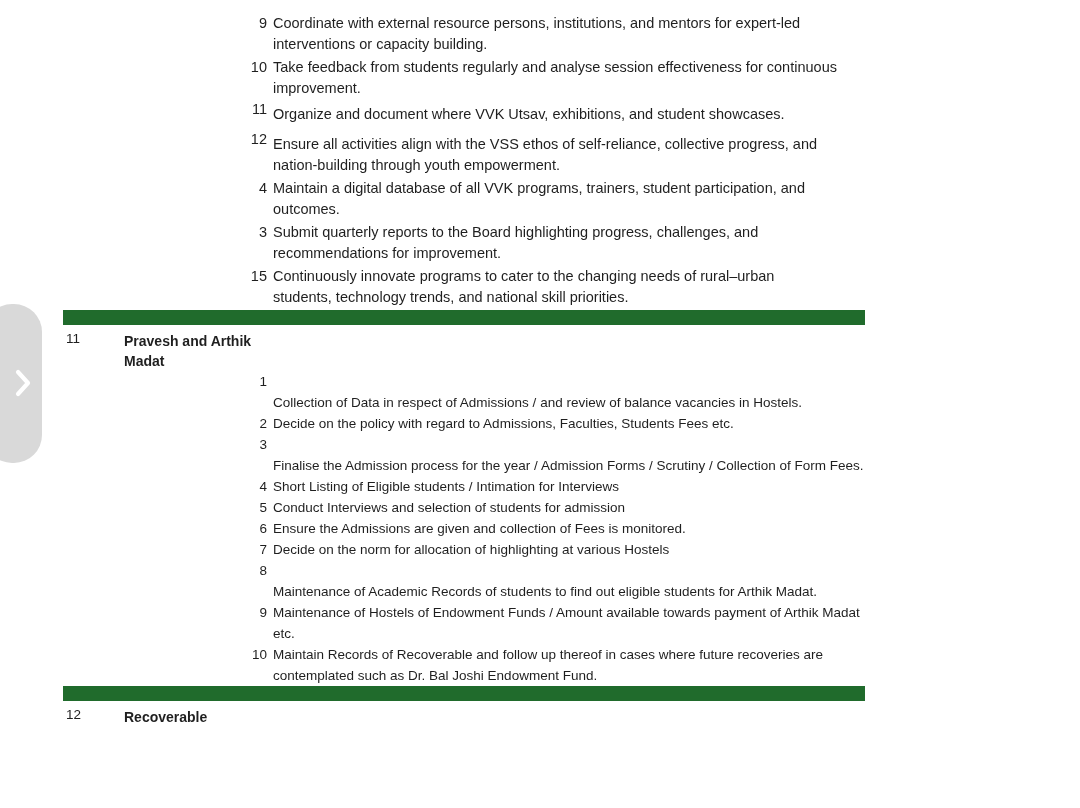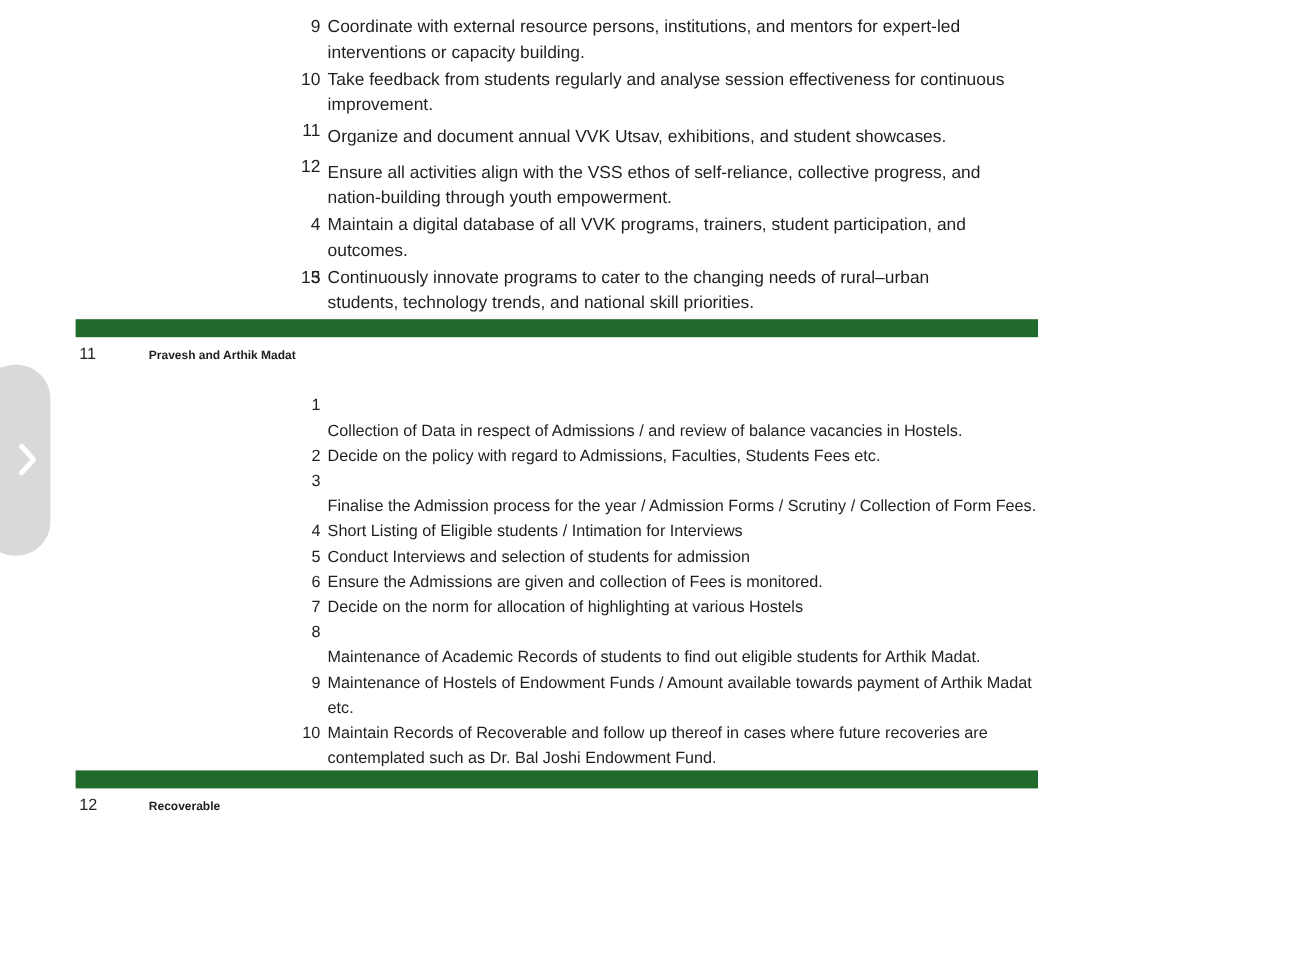--- a/index.html
+++ b/index.html
@@ -68,21 +68,21 @@
     margin-top:5px;
     min-height:24px;
   }
   .sec-num{
     position:absolute; left:66px; top:1px;
     font-size:13.5px;
   }
   .sec-title{
     position:absolute; left:124px; top:1px;
     width:132px;
-    font-size:10px;
+    font-size:14px;
     font-weight:bold;
     line-height:20px;
   }
   .sec-items{
     padding-top:41px;
   }
   .section.empty .sec-items{ padding-top:0; height:24px; }
   .s-item{
     position:relative;
     padding-left:32px;
@@ -118,37 +118,39 @@
       </div>
 
       <div class="t-item">
         <span class="num">10</span>
         <span class="txt">Take feedback from students regularly and analyse session effectiveness for continuous
 improvement.</span>
       </div>
 
       <div class="t-item">
         <span class="num raised">11</span>
-        <span class="txt">Organize and document annual VVK Utsav, exhibitions, and student showcases.</span>
+        <span class="txt">Organize and document where VVK Utsav, exhibitions, and student showcases.</span>
       </div>
 
       <div class="t-item">
         <span class="num raised">12</span>
         <span class="txt">Ensure all activities align with the VSS ethos of self-reliance, collective progress, and
 nation-building through youth empowerment.</span>
       </div>
 
       <div class="t-item">
         <span class="num">4</span>
         <span class="txt">Maintain a digital database of all VVK programs, trainers, student participation, and
 outcomes.</span>
       </div>
 
       <div class="t-item">
         <span class="num">3</span>
+        <span class="txt">Submit quarterly reports to the Board highlighting progress, challenges, and
+recommendations for improvement.</span>
       </div>
 
       <div class="t-item">
         <span class="num">15</span>
         <span class="txt">Continuously innovate programs to cater to the changing needs of rural–urban
 students, technology trends, and national skill priorities.</span>
       </div>
     </div>
 
   <div class="green-bar"></div>

